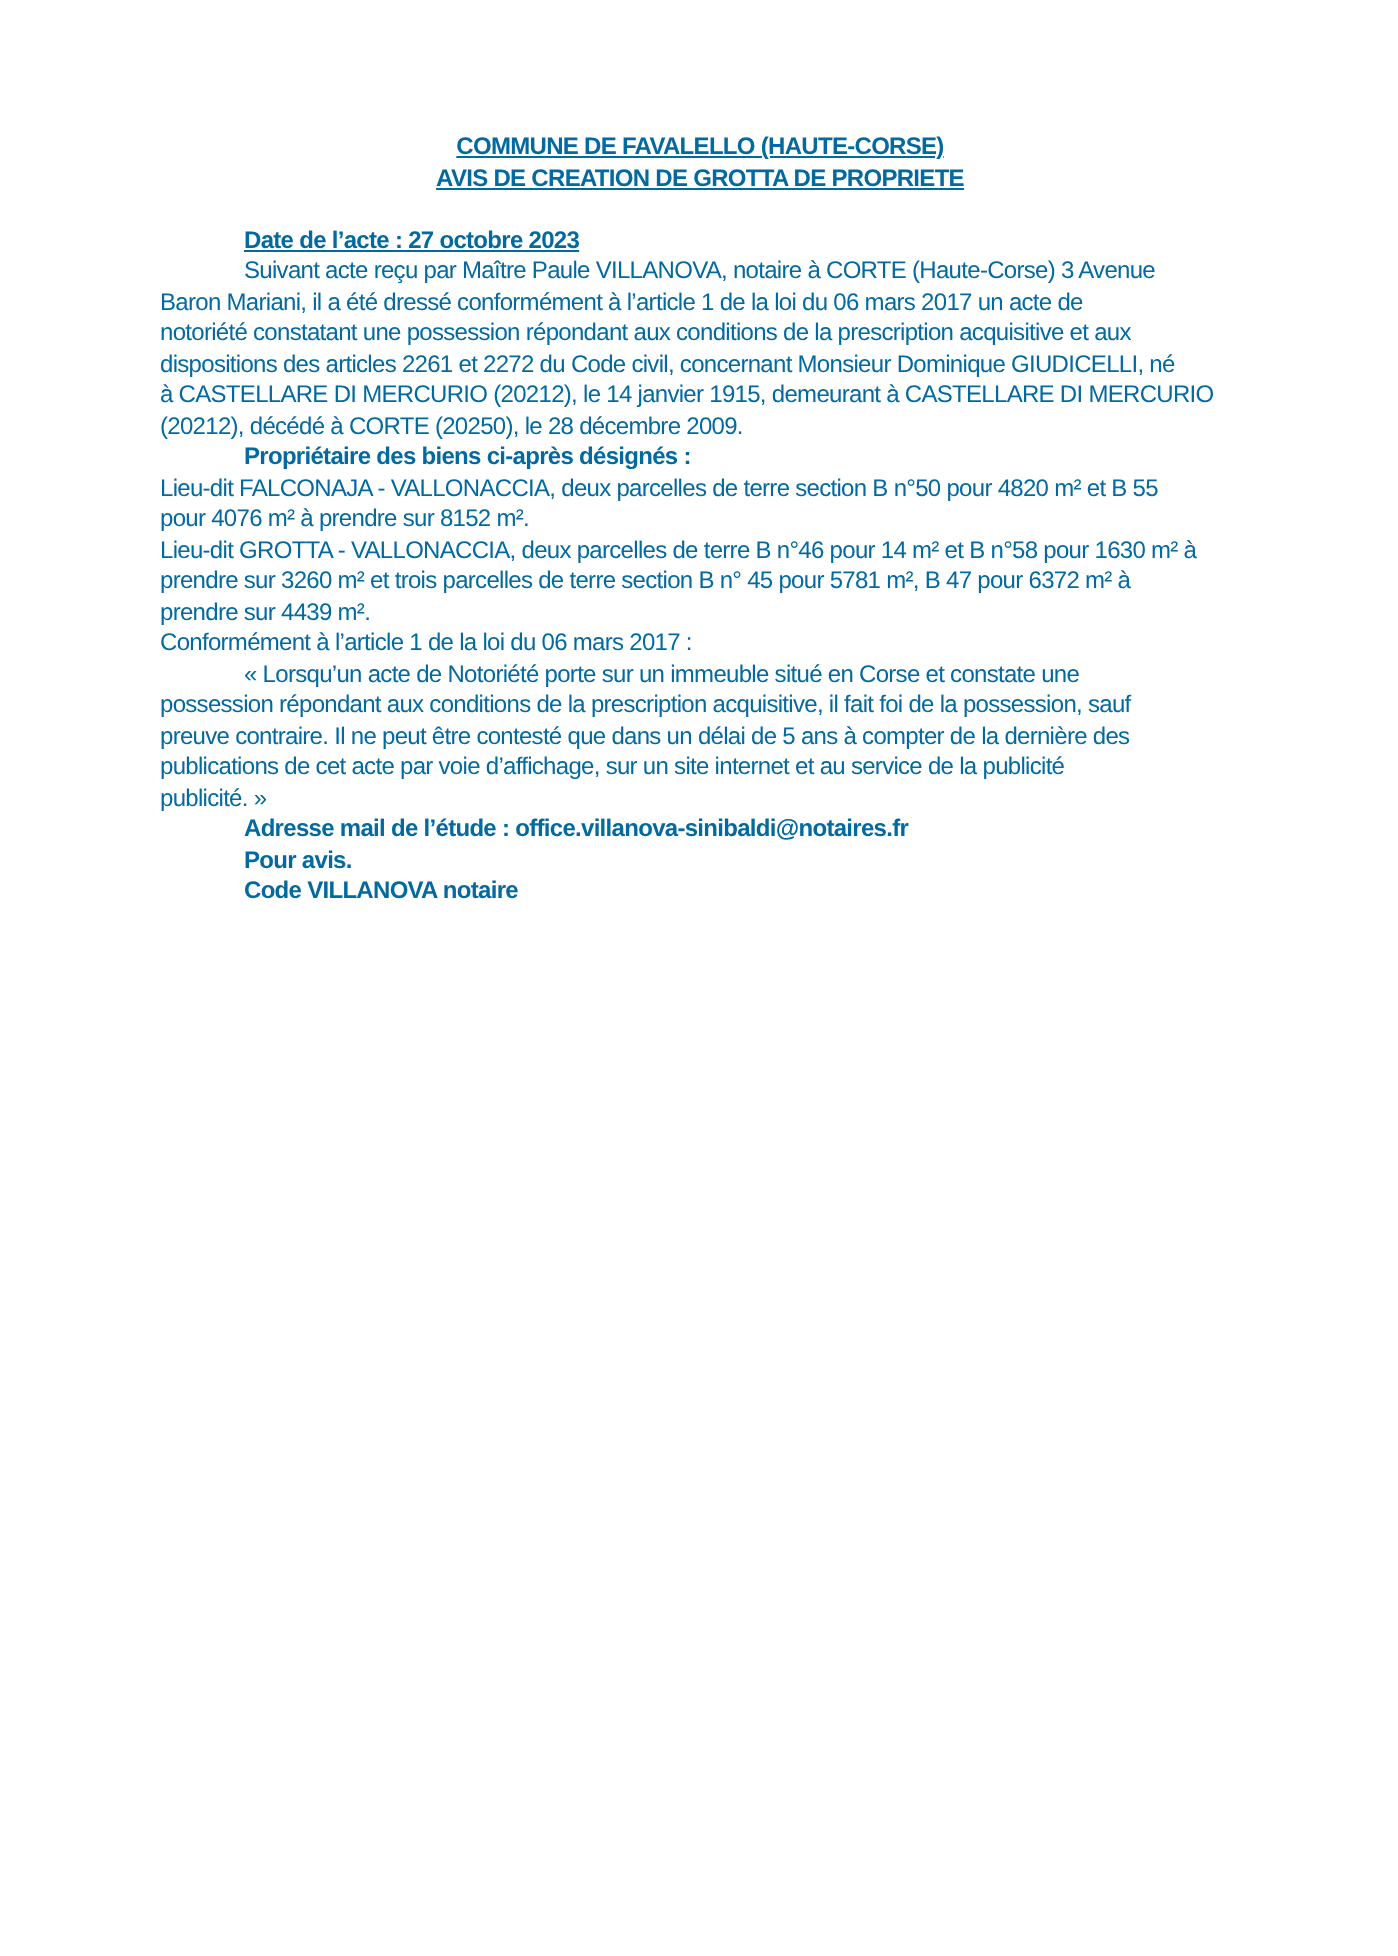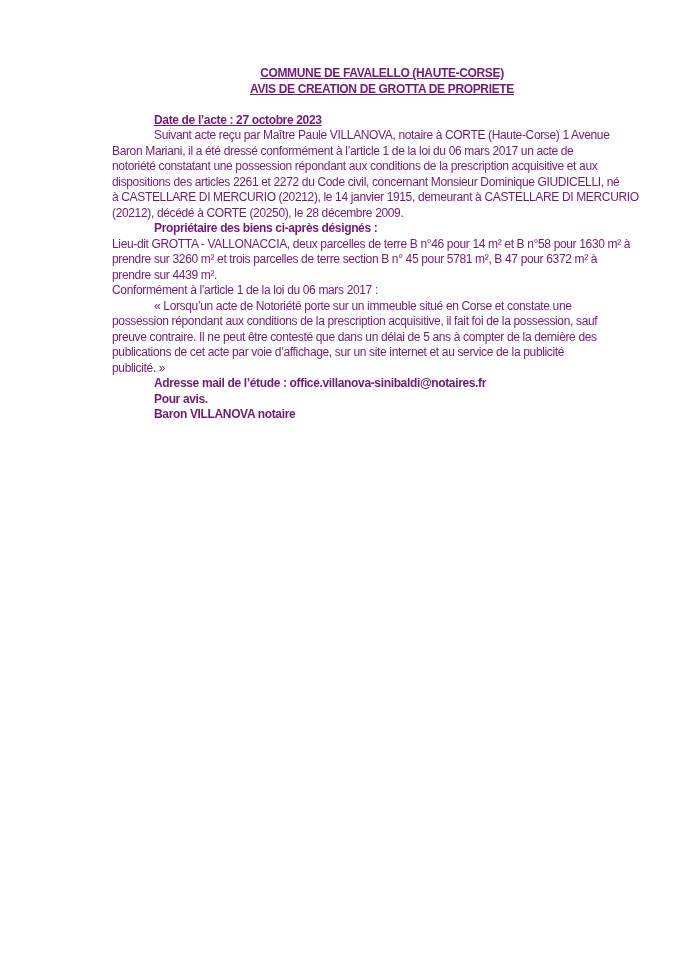--- a/index.html
+++ b/index.html
@@ -7,22 +7,21 @@
     padding: 0;
     background: #ffffff;
   }
   .page {
     position: relative;
     width: 636px;
     height: 978px;
     background: #ffffff;
     overflow: hidden;
     font-family: "Liberation Sans", "DejaVu Sans", sans-serif;
-    color: #701a75;
-    margin-left: 32px;
+    color: #0369a1;
   }
   .content {
     position: absolute;
     left: 80px;
     top: 66px;
     width: 540px;
     font-size: 12px;
     line-height: 15.5px;
     letter-spacing: -0.35px;
   }
@@ -46,29 +45,33 @@
         <div class="line bold underline">COMMUNE DE FAVALELLO (HAUTE-CORSE)</div>
         <div class="line bold underline">AVIS DE CREATION DE GROTTA DE PROPRIETE</div>
       </div>
       <div class="para">
         <div class="line"></div>
       </div>
       <div class="para">
         <div class="line bold underline indent">Date de l’acte : 27 octobre 2023</div>
       </div>
       <div class="para">
-        <div class="line indent">Suivant acte reçu par Maître Paule VILLANOVA, notaire à CORTE (Haute-Corse) 1 Avenue</div>
+        <div class="line indent">Suivant acte reçu par Maître Paule VILLANOVA, notaire à CORTE (Haute-Corse) 3 Avenue</div>
         <div class="line">Baron Mariani, il a été dressé conformément à l’article 1 de la loi du 06 mars 2017 un acte de</div>
         <div class="line">notoriété constatant une possession répondant aux conditions de la prescription acquisitive et aux</div>
         <div class="line">dispositions des articles 2261 et 2272 du Code civil, concernant Monsieur Dominique GIUDICELLI, né</div>
         <div class="line">à CASTELLARE DI MERCURIO (20212), le 14 janvier 1915, demeurant à CASTELLARE DI MERCURIO</div>
         <div class="line">(20212), décédé à CORTE (20250), le 28 décembre 2009.</div>
       </div>
       <div class="para">
         <div class="line bold indent">Propriétaire des biens ci-après désignés :</div>
+      </div>
+      <div class="para">
+        <div class="line">Lieu-dit FALCONAJA - VALLONACCIA, deux parcelles de terre section B n°50 pour 4820 m² et B 55</div>
+        <div class="line">pour 4076 m² à prendre sur 8152 m².</div>
       </div>
       <div class="para">
         <div class="line">Lieu-dit GROTTA - VALLONACCIA, deux parcelles de terre B n°46 pour 14 m² et B n°58 pour 1630 m² à</div>
         <div class="line">prendre sur 3260 m² et trois parcelles de terre section B n° 45 pour 5781 m², B 47 pour 6372 m² à</div>
         <div class="line">prendre sur 4439 m².</div>
       </div>
       <div class="para">
         <div class="line">Conformément à l’article 1 de la loi du 06 mars 2017 :</div>
       </div>
       <div class="para">
@@ -78,16 +81,16 @@
         <div class="line italic">publications de cet acte par voie d’affichage, sur un site internet et au service de la publicité</div>
         <div class="line italic">publicité. »</div>
       </div>
       <div class="para">
         <div class="line bold indent">Adresse mail de l’étude : office.villanova-sinibaldi@notaires.fr</div>
       </div>
       <div class="para">
         <div class="line bold indent">Pour avis.</div>
       </div>
       <div class="para">
-        <div class="line bold indent">Baron VILLANOVA notaire</div>
+        <div class="line bold indent">Code VILLANOVA notaire</div>
       </div>
     </div>
 </div>
 
 </body></html>

